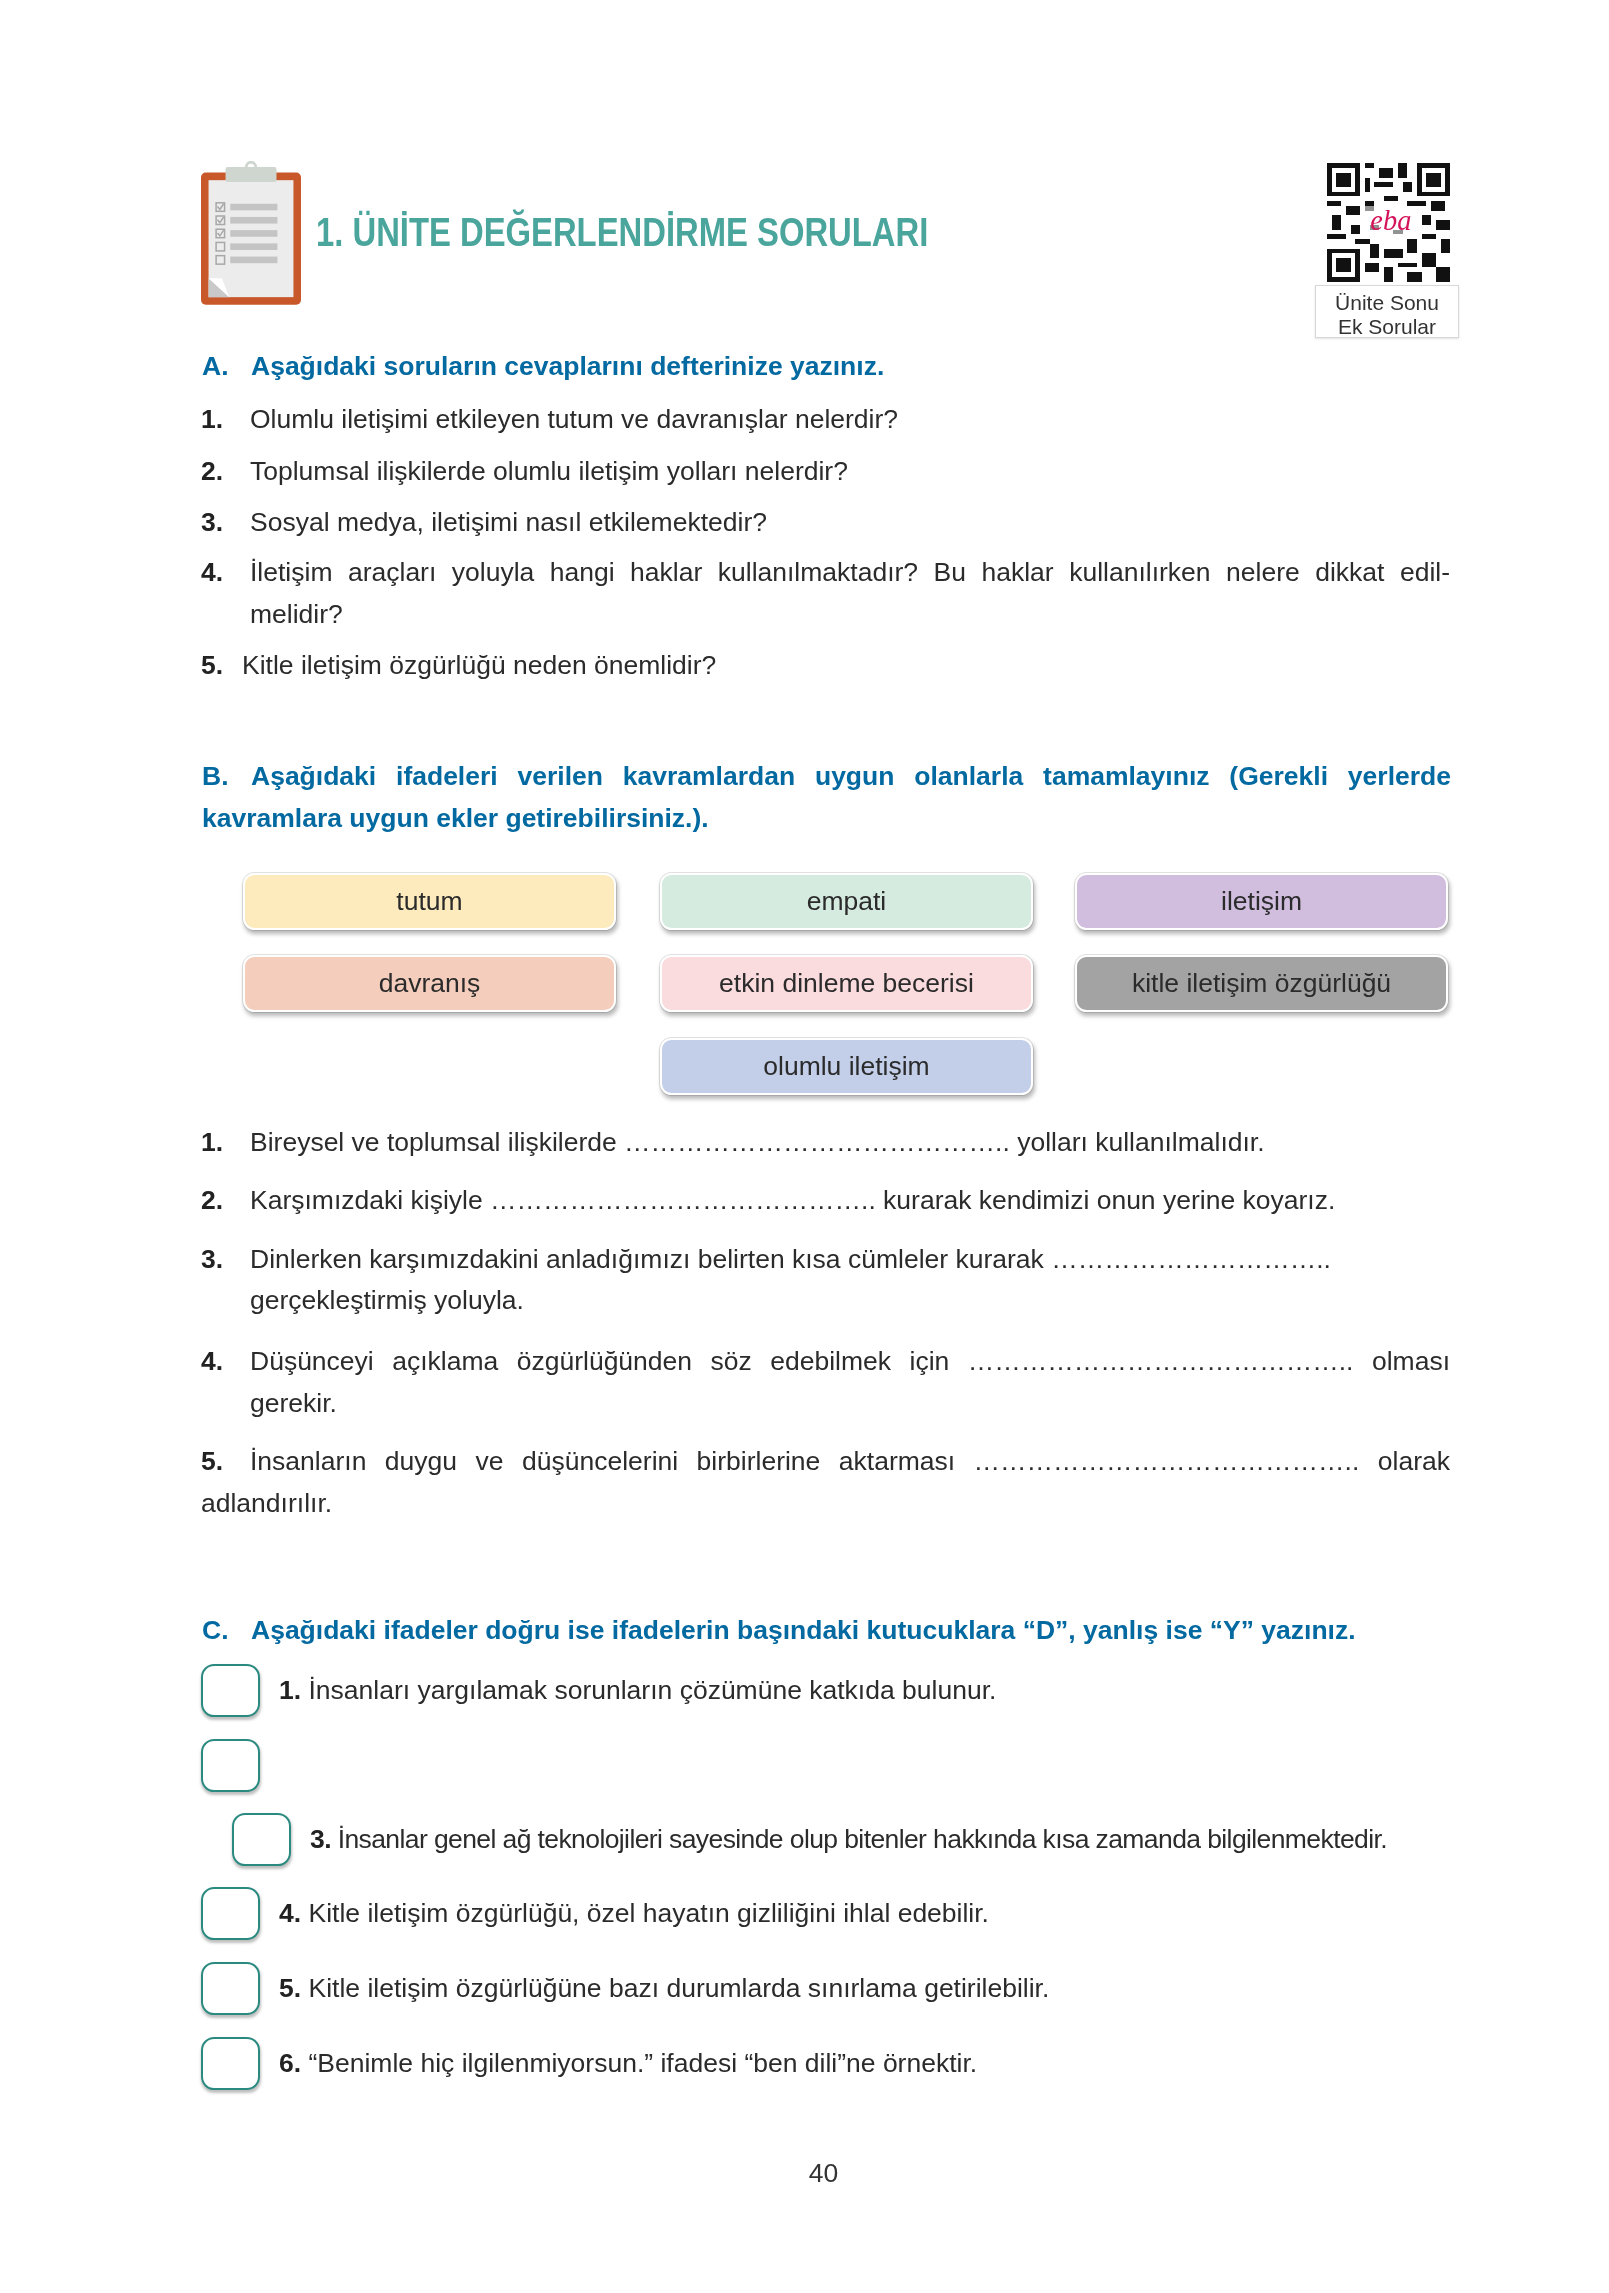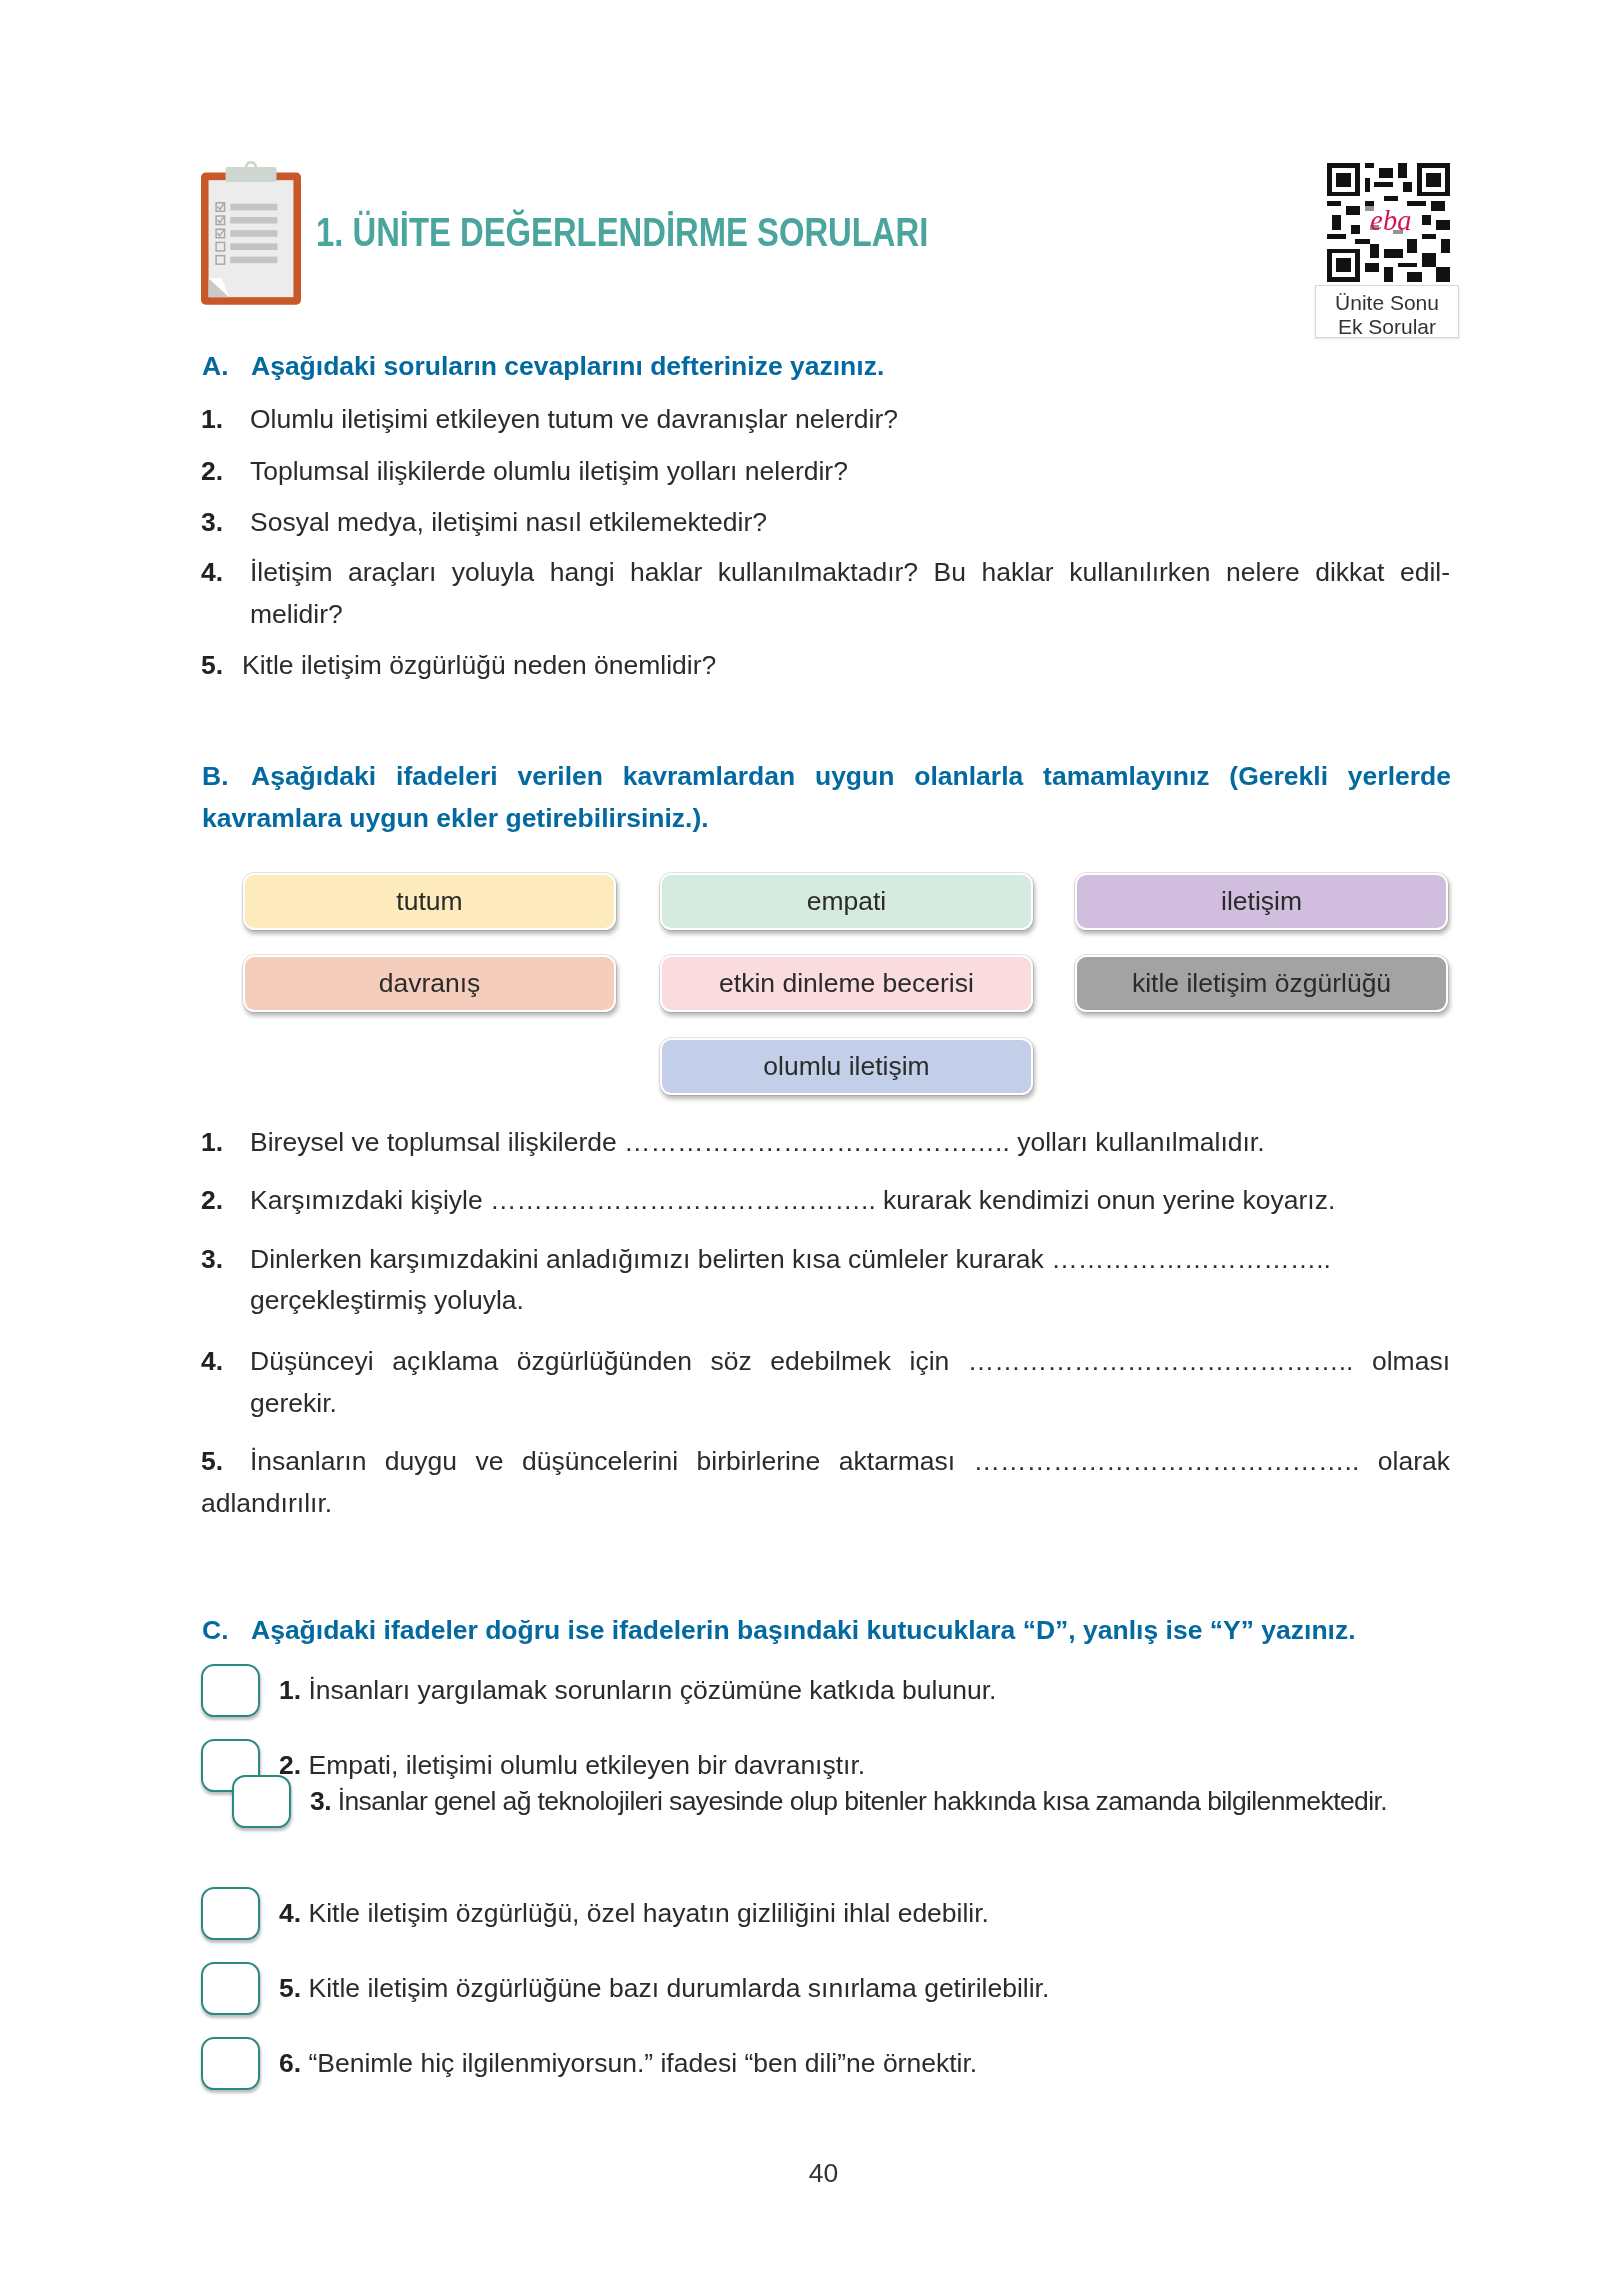--- a/index.html
+++ b/index.html
@@ -226,23 +226,22 @@
 <div class="abs sec-head" style="top:1609px;">
   <span class="letter">C.</span><span>Aşağıdaki ifadeler doğru ise ifadelerin başındaki kutucuklara “D”, yanlış ise “Y” yazınız.</span>
 </div>
 
 <div class="abs cbrow" style="top:1662px;">
   <div class="cbox"></div>
   <div class="cbtext"><span class="n">1.</span><span> İnsanları yargılamak sorunların çözümüne katkıda bulunur.</span></div>
 </div>
 <div class="abs cbrow" style="top:1737px;">
   <div class="cbox"></div>
-  <div class="cbtext"><span class="n">2.</span><span> Empati, iletişimi olumlu etkileyen bir davranıştır.</span></div>
-</div>
-<div class="abs cbrow" style="top:1773px;padding-left:31px;">
+</div>
+<div class="abs cbrow" style="top:1811px;padding-left:31px;">
   <div class="cbox"></div>
   <div class="cbtext" style="letter-spacing:-0.6px;"><span class="n">3.</span><span> İnsanlar genel ağ teknolojileri sayesinde olup bitenler hakkında kısa zamanda bilgilenmektedir.</span></div>
 </div>
 <div class="abs cbrow" style="top:1885px;">
   <div class="cbox"></div>
   <div class="cbtext"><span class="n">4.</span><span> Kitle iletişim özgürlüğü, özel hayatın gizliliğini ihlal edebilir.</span></div>
 </div>
 <div class="abs cbrow" style="top:1960px;">
   <div class="cbox"></div>
   <div class="cbtext"><span class="n">5.</span><span> Kitle iletişim özgürlüğüne bazı durumlarda sınırlama getirilebilir.</span></div>

